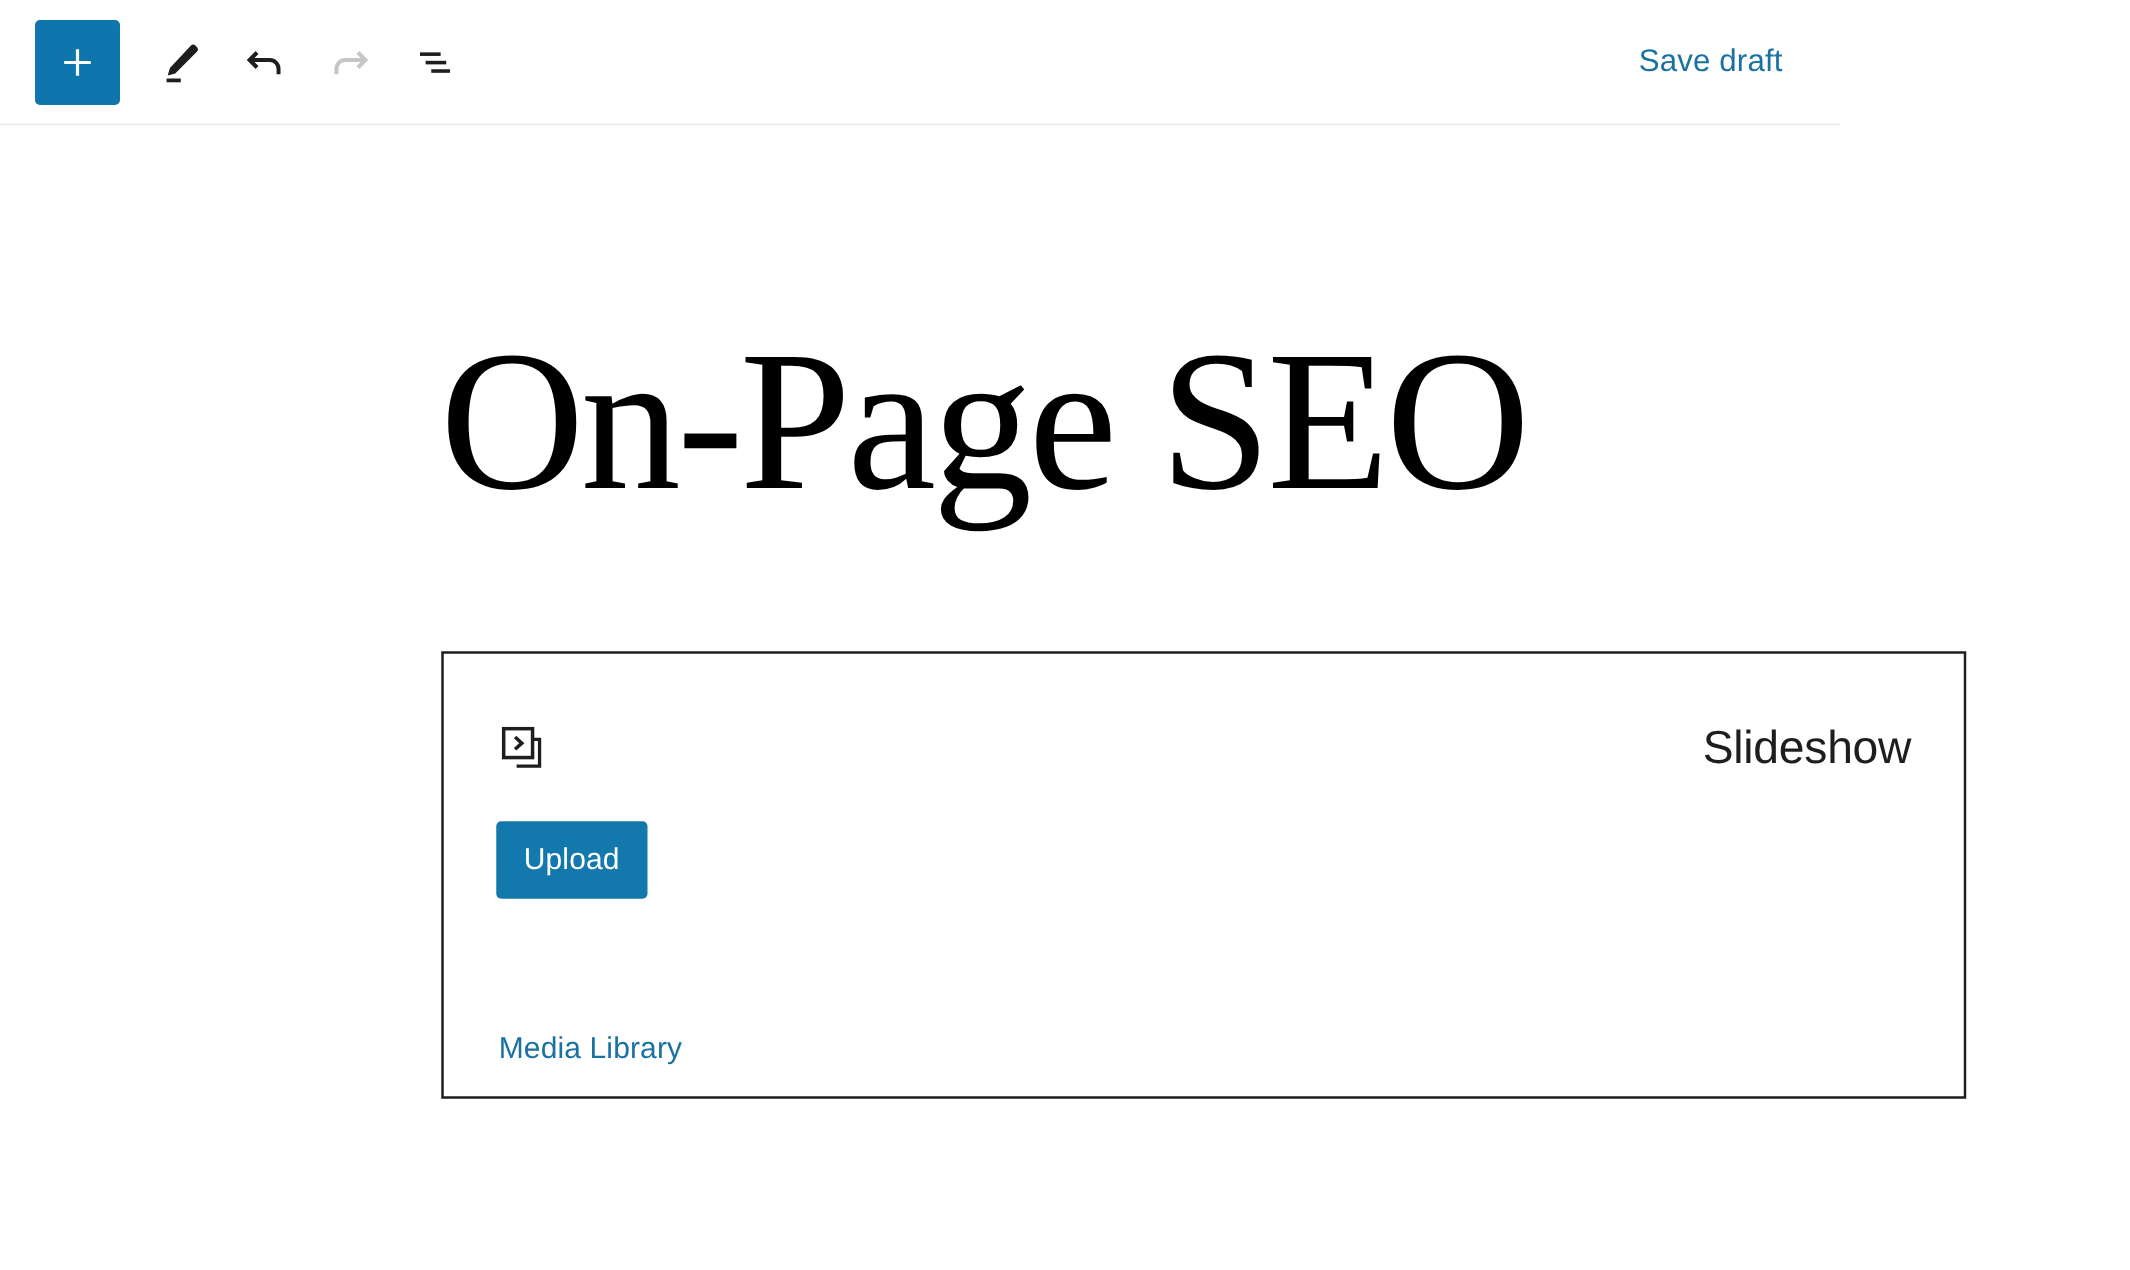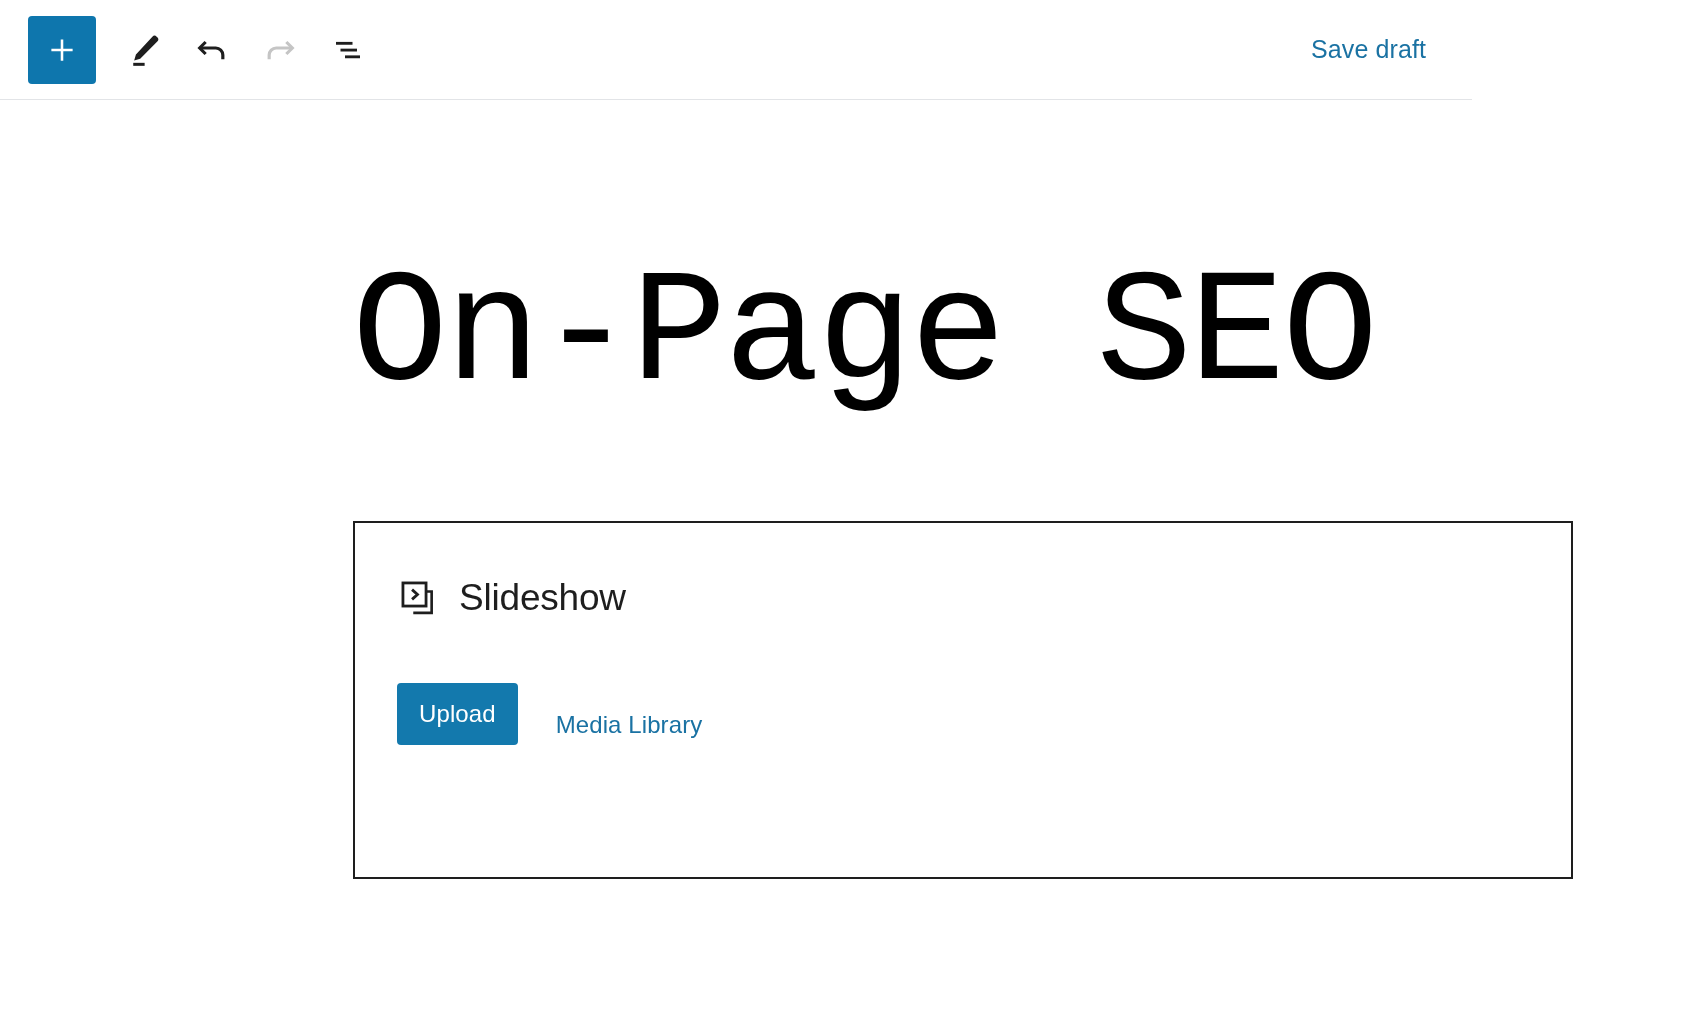--- a/index.html
+++ b/index.html
@@ -91,40 +91,41 @@
     position: absolute;
     top: 155px;
     left: 352px;
     width: 1220px;
     font-size: 160px;
     line-height: 1;
     font-weight: 400;
     color: #000000;
     letter-spacing: -3px;
     white-space: nowrap;
-    font-family: Liberation Mono, monospace;
+    font-family: Liberation Serif, serif;
   }
 
   
   .block-placeholder {
     position: absolute;
     top: 420px;
     left: 353px;
     width: 1220px;
     height: 358px;
     border: 2px solid #1e1e1e;
     background: #ffffff;
     padding: 44px 42px;
   }
 
   .placeholder-label {
     display: flex;
     align-items: center;
     gap: 20px;
     margin-top: 10px;
+    justify-content: space-between;
   }
 
   .placeholder-title {
     font-size: 37px;
     color: #1e1e1e;
     font-weight: 400;
     letter-spacing: -0.2px;
     font-family: "Liberation Sans", sans-serif;
   }
 
@@ -132,22 +133,23 @@
     margin-top: 52px;
     font-size: 24px;
     color: #1e1e1e;
     font-family: "Liberation Sans", sans-serif;
     letter-spacing: 0.1px;
   }
 
   .placeholder-actions {
     margin-top: 38px;
     display: flex;
-    align-items: flex-end;
-    gap: 36px;
+    align-items: flex-start;
+    gap: 52px;
+    flex-direction: column;
   }
 
   .btn-upload {
     background: #1379ad;
     color: #ffffff;
     border: none;
     border-radius: 4px;
     font-size: 24px;
     font-family: "Liberation Sans", sans-serif;
     padding: 0 22px;

